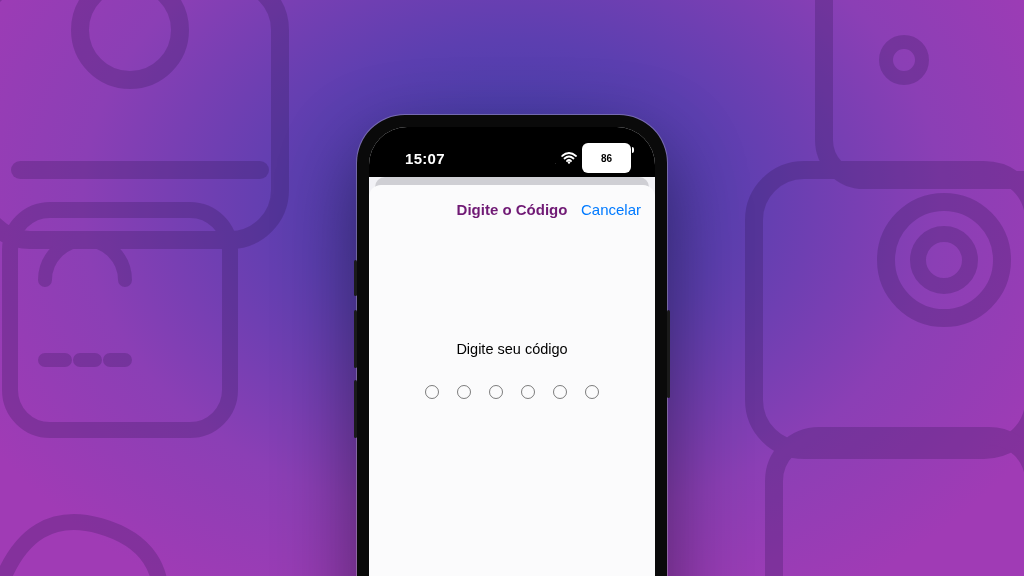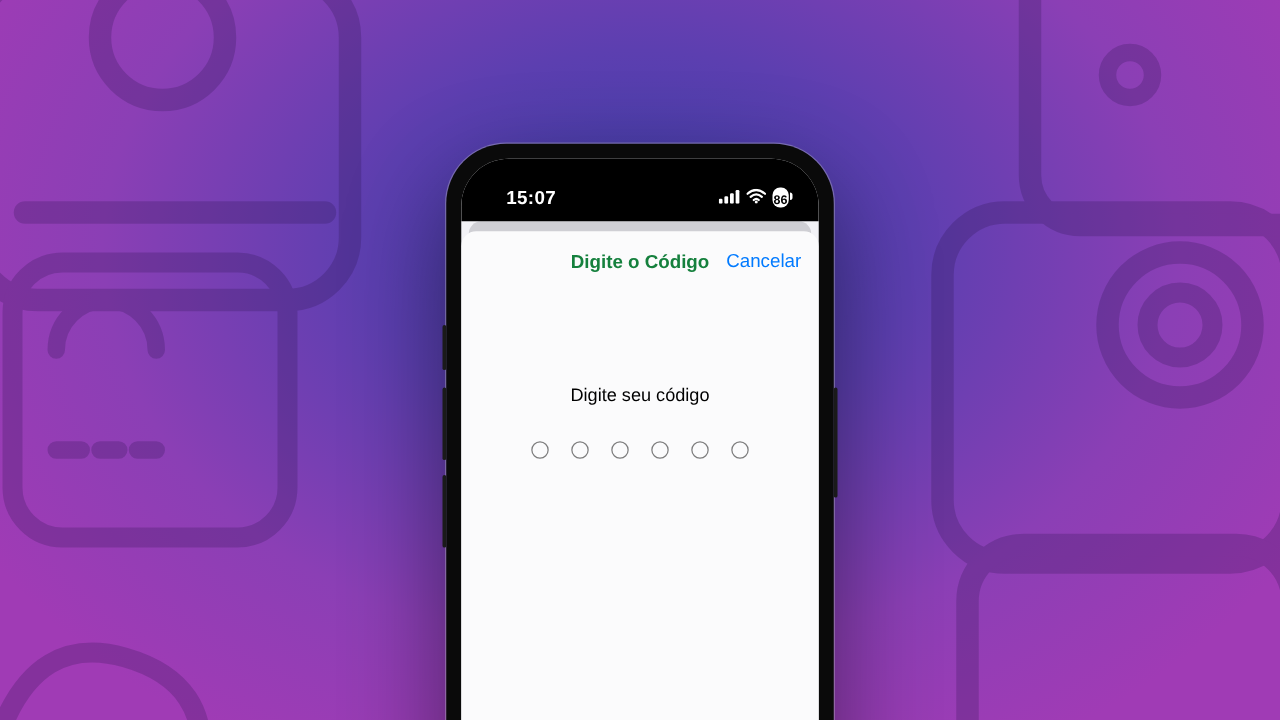--- a/index.html
+++ b/index.html
@@ -85,26 +85,26 @@
     .status-right {
       display: flex;
       align-items: center;
       gap: 5px;
     }
     .status-time {
       letter-spacing: 0.3px;
     }
     .battery-box {
       display: inline-flex;
-      align-items: flex-end;
+      align-items: center;
       background: #fff;
       color: #000;
       border-radius: 6px;
-      height: 16px;
-      padding: 0 1px;
+      height: 30px;
+      padding: 0 19px;
       font-size: 10px;
       font-weight: 700;
       position: relative;
     }
     .battery-box::after {
       content: "";
       position: absolute;
       right: -3px;
       top: 4px;
       width: 2px;
@@ -140,33 +140,33 @@
     .modal-header {
       position: relative;
       height: 48px;
       display: flex;
       align-items: center;
       justify-content: center;
     }
     .modal-title {
       font-size: 15px;
       font-weight: 600;
-      color: #15803d;
+      color: #701a75;
     }
     .modal-cancel {
       position: absolute;
       right: 14px;
       top: 50%;
       transform: translateY(-50%);
       font-size: 15px;
       color: #007aff;
       cursor: pointer;
     }
     .passcode-area {
-      margin-top: 76px;
+      margin-top: 108px;
       text-align: center;
     }
     .passcode-prompt {
       font-size: 14.5px;
       color: #000;
       margin-bottom: 28px;
     }
     .passcode-dots {
       display: flex;
       justify-content: center;

